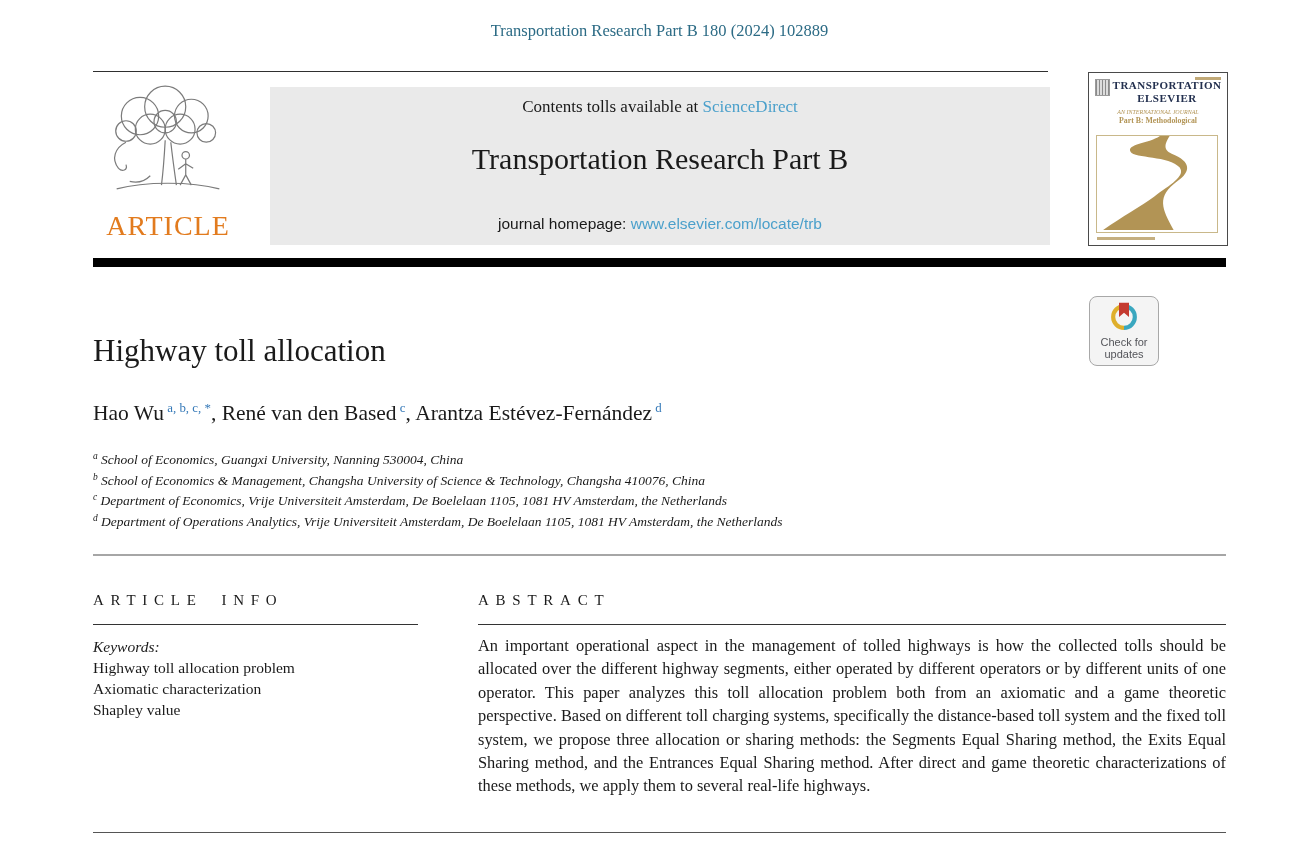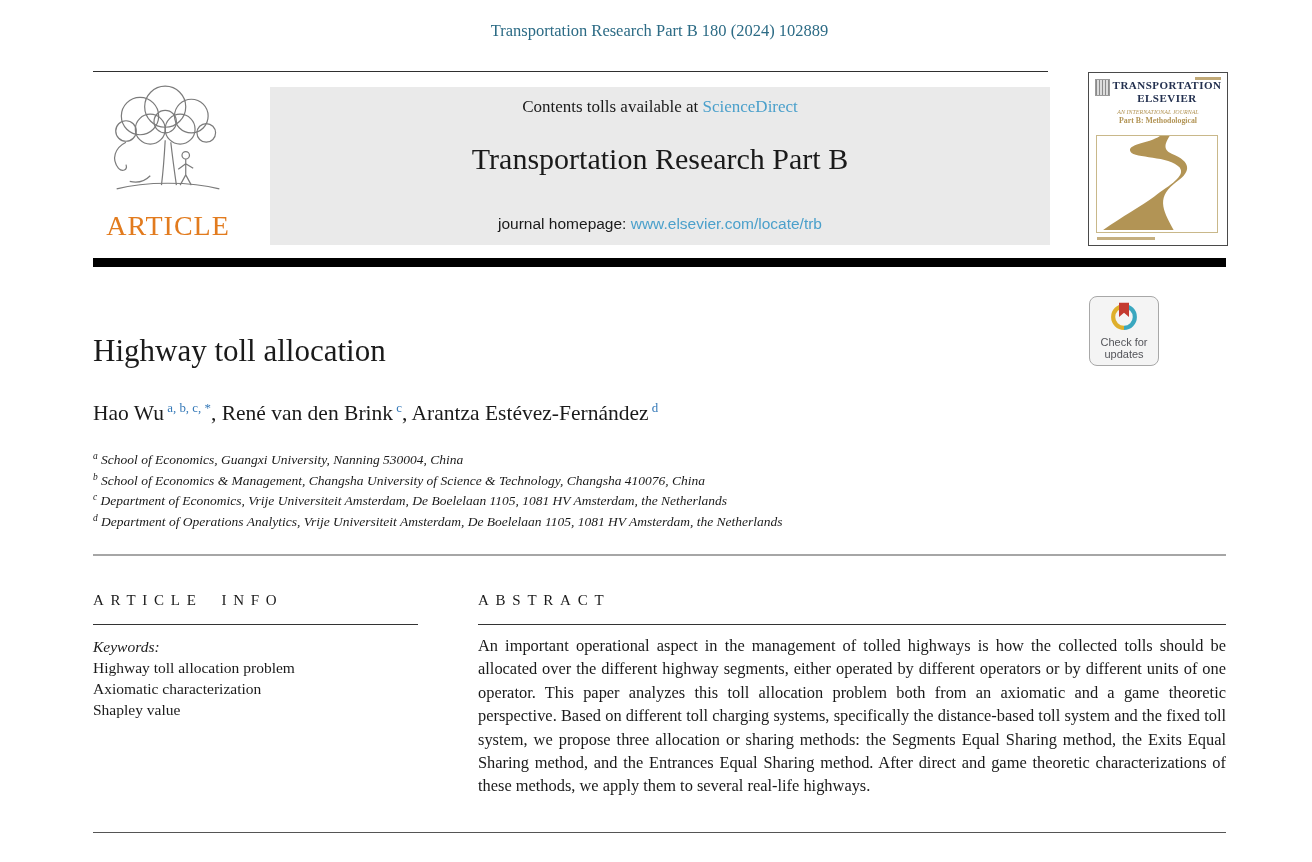--- a/index.html
+++ b/index.html
@@ -127,21 +127,21 @@
 
   <div class="abs badge">
     <svg width="30" height="30" viewBox="0 0 36 36">
       <path d="M18,5 A13,13 0 0,0 18,31" fill="none" style="stroke:var(--badge-yellow,#dfaf2c)" stroke-width="5"></path>
       <path d="M18,5 A13,13 0 0,1 18,31" fill="none" style="stroke:var(--badge-teal,#3aa7bf)" stroke-width="5"></path>
       <path d="M12,1 h12 v17 l-6,-5 l-6,5 z" style="fill:var(--badge-red,#c43a2f)"></path>
     </svg>
     <div class="badge-text">Check for updates</div>
   </div>
 
-  <div class="abs authors"><span class="author-name">Hao Wu</span><sup class="author-sup"> a, b, c, *</sup><span class="author-sep">, </span><span class="author-name">René van den Brink</span><sup class="author-sup"> c</sup><span class="author-sep">, </span><span class="author-name">Arantza Estévez-Fernández</span><sup class="author-sup"> d</sup></div>
+  <div class="abs authors"><span class="author-name">Hao Wu</span><sup class="author-sup"> a, b, c, *</sup><span class="author-sep">, </span><span class="author-name">René van den Based</span><sup class="author-sup"> c</sup><span class="author-sep">, </span><span class="author-name">Arantza Estévez-Fernández</span><sup class="author-sup"> d</sup></div>
 
   <div class="abs affiliations">
       <div class="affil-line"><sup class="affil-sup">a</sup><span class="affil-text"> School of Economics, Guangxi University, Nanning 530004, China</span></div>
       <div class="affil-line"><sup class="affil-sup">b</sup><span class="affil-text"> School of Economics &amp; Management, Changsha University of Science &amp; Technology, Changsha 410076, China</span></div>
       <div class="affil-line"><sup class="affil-sup">c</sup><span class="affil-text"> Department of Economics, Vrije Universiteit Amsterdam, De Boelelaan 1105, 1081 HV Amsterdam, the Netherlands</span></div>
       <div class="affil-line"><sup class="affil-sup">d</sup><span class="affil-text"> Department of Operations Analytics, Vrije Universiteit Amsterdam, De Boelelaan 1105, 1081 HV Amsterdam, the Netherlands</span></div>
     </div>
 
   <div class="abs rule-mid"></div>
 

